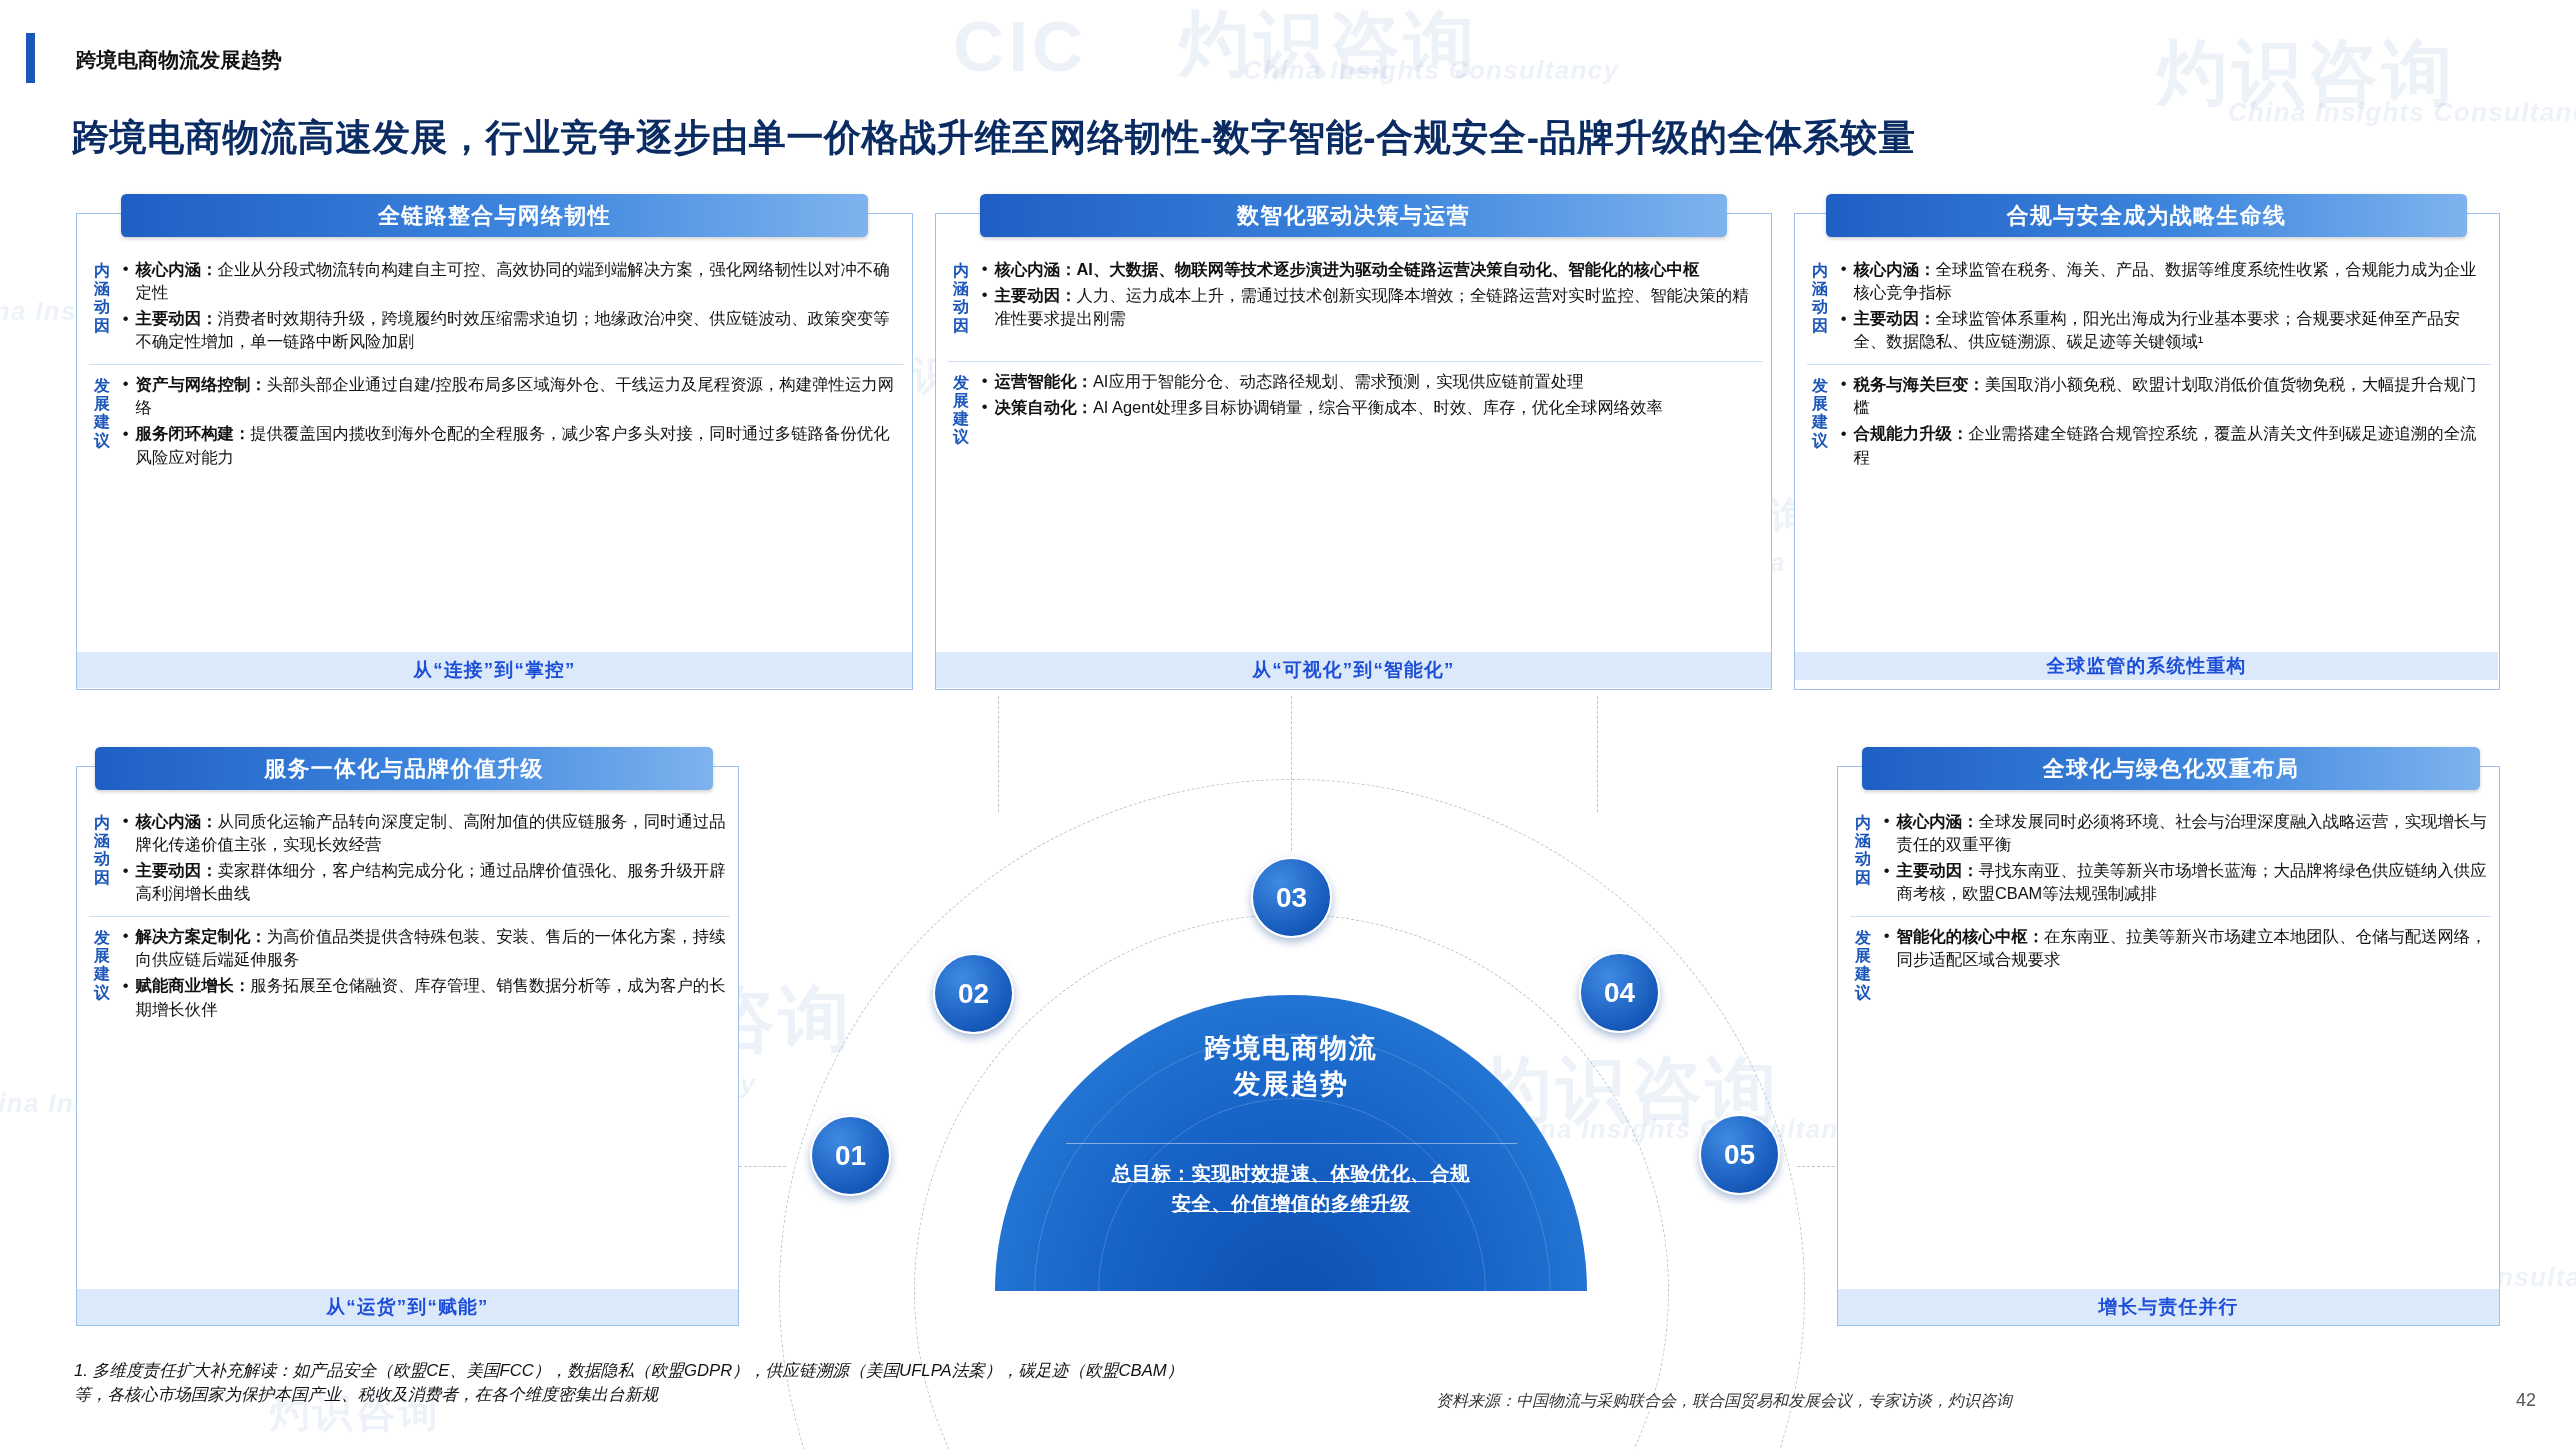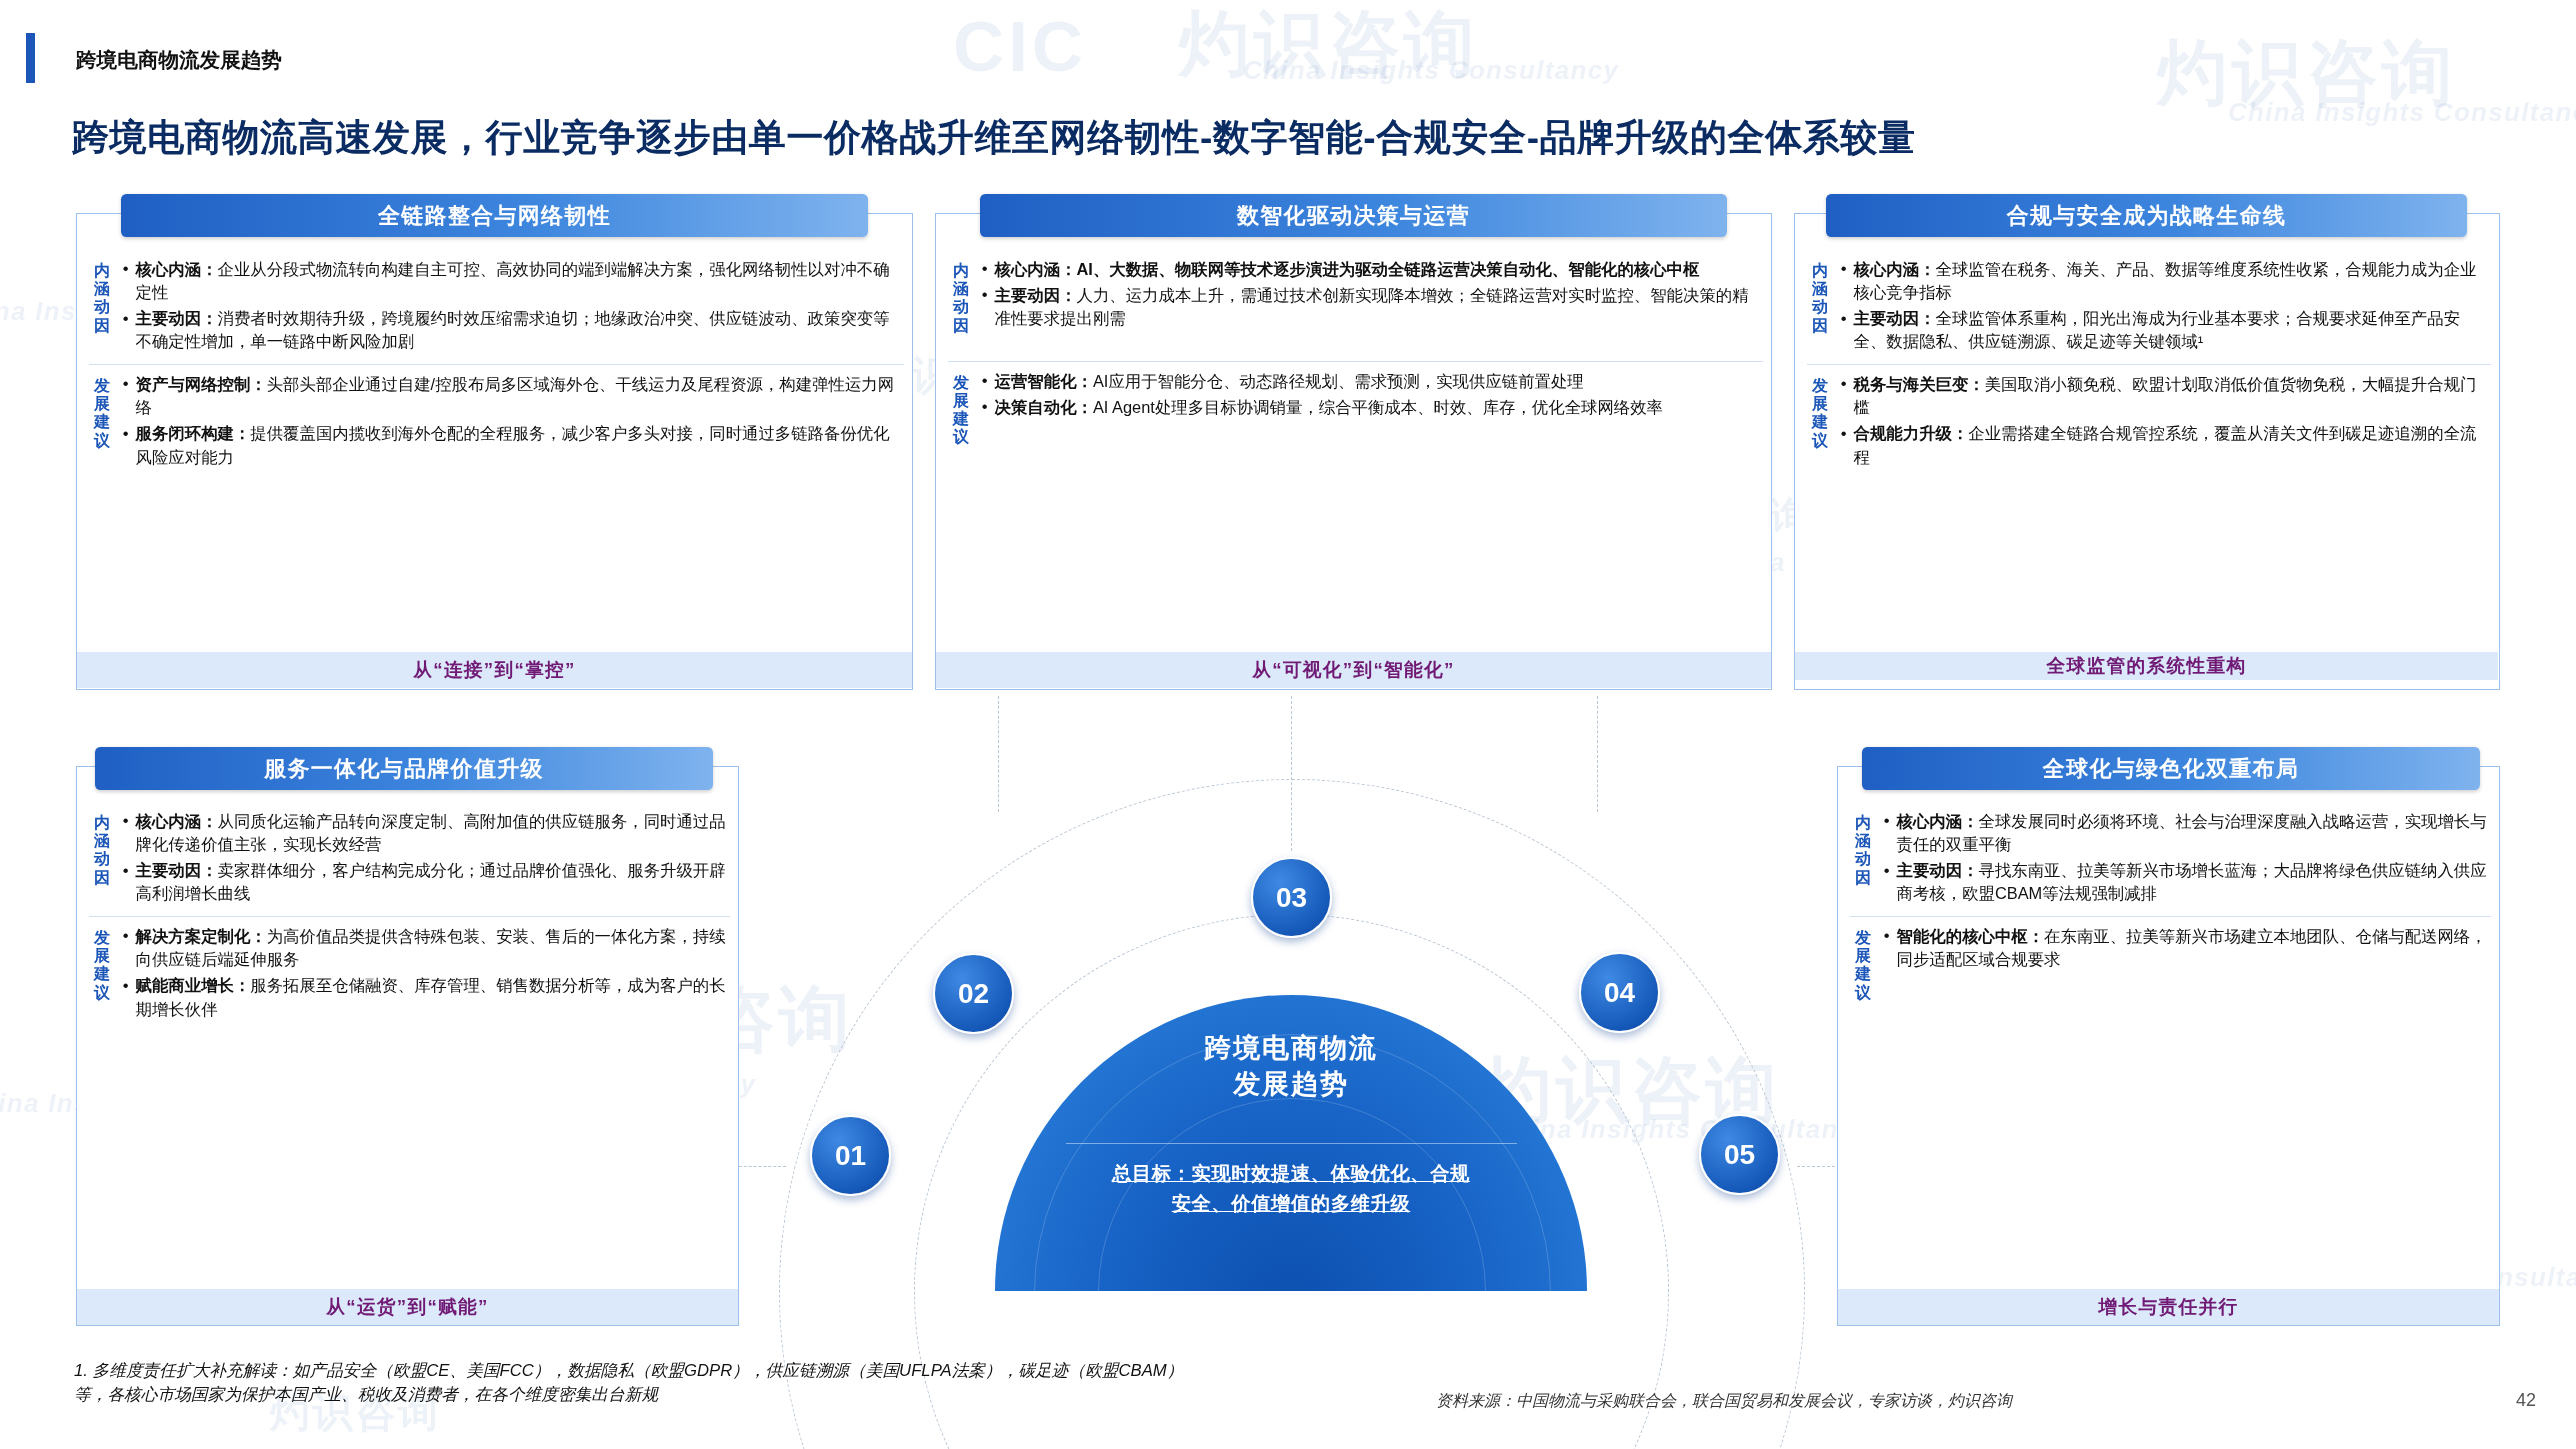--- a/index.html
+++ b/index.html
@@ -95,21 +95,21 @@
   .b{font-weight:bold;}
   .divider{
     height:1.3px;background:#cfe0f5;margin:7.7px 0 7.7px 0;
   }
   .footer-band{
     position:absolute;
     left:0;right:0;bottom:0;
     height:36px;
     background:#dbe9fa;
     display:flex;align-items:center;justify-content:center;
-    font-size:18.7px;font-weight:bold;color:#701a75;
+    font-size:18.7px;font-weight:bold;color:#1d4ed8;
     letter-spacing:1.3px;
   }
 
   
   .dome{
     position:absolute;
     left:995px;top:995px;
     width:592px;height:296px;
     border-top-left-radius:296px 296px;
     border-top-right-radius:296px 296px;

